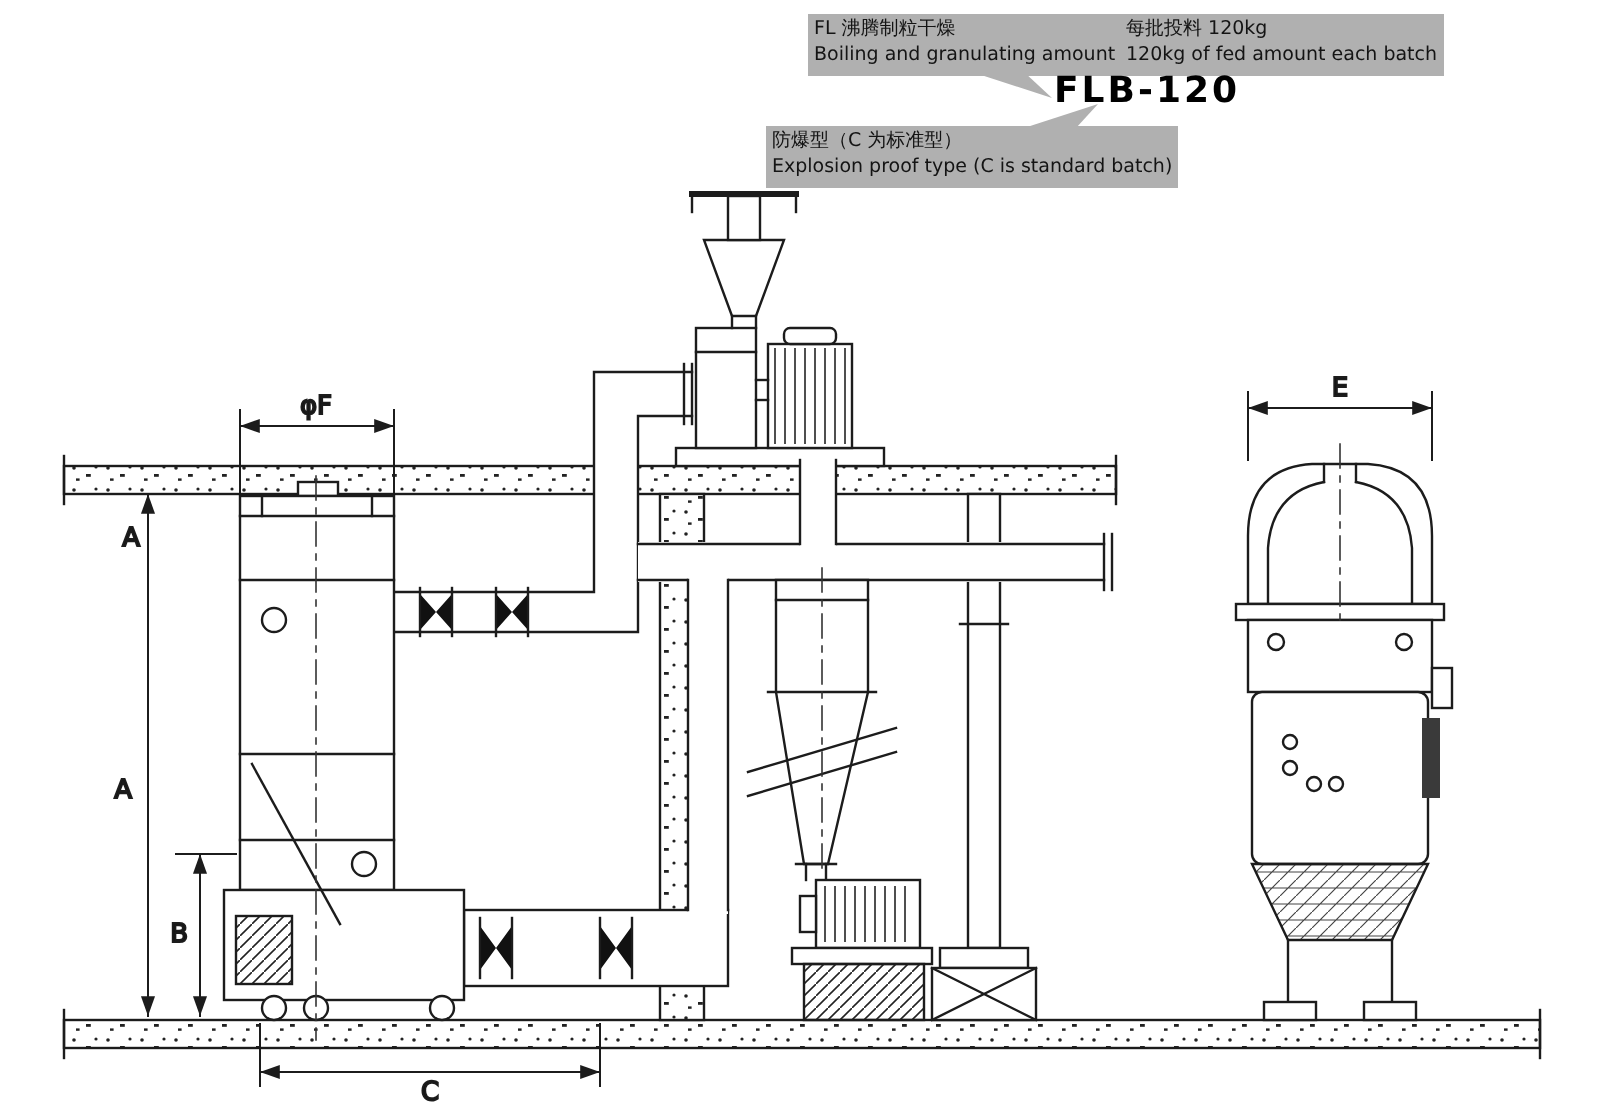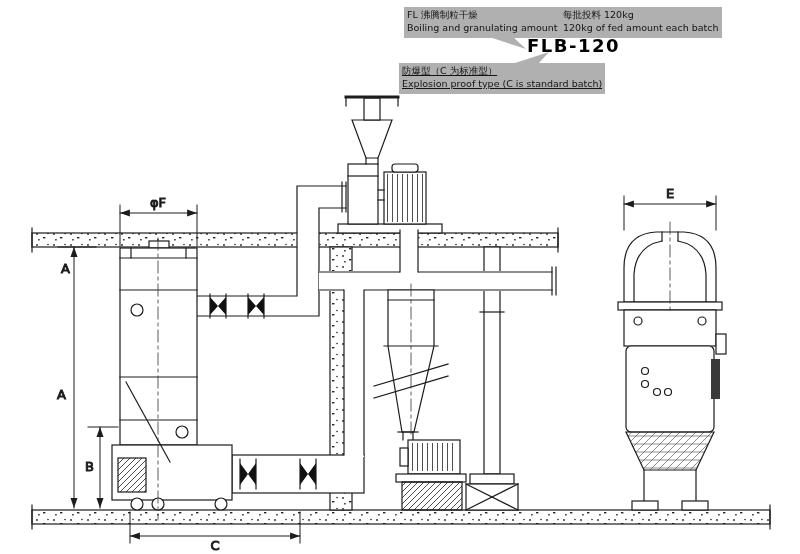--- a/index.html
+++ b/index.html
@@ -235,20 +235,20 @@
 <div class="callout" style="left:404px;top:7px;">
   <div>FL 沸腾制粒干燥</div>
   <div>Boiling and granulating amount</div>
 </div>
 
 <div class="callout" style="left:560px;top:7px;">
   <div>每批投料 120kg</div>
   <div>120kg of fed amount each batch</div>
 </div>
 
-<div class="callout" style="left:399px;top:63px;text-decoration:underline;">
+<div class="callout" style="left:383px;top:63px;">
   <div>防爆型（C 为标准型）</div>
   <div>Explosion proof type (C is standard batch)</div>
 </div>
 
 <div class="model-label">FLB-120</div>
 
 </div>
 
 </body></html>

